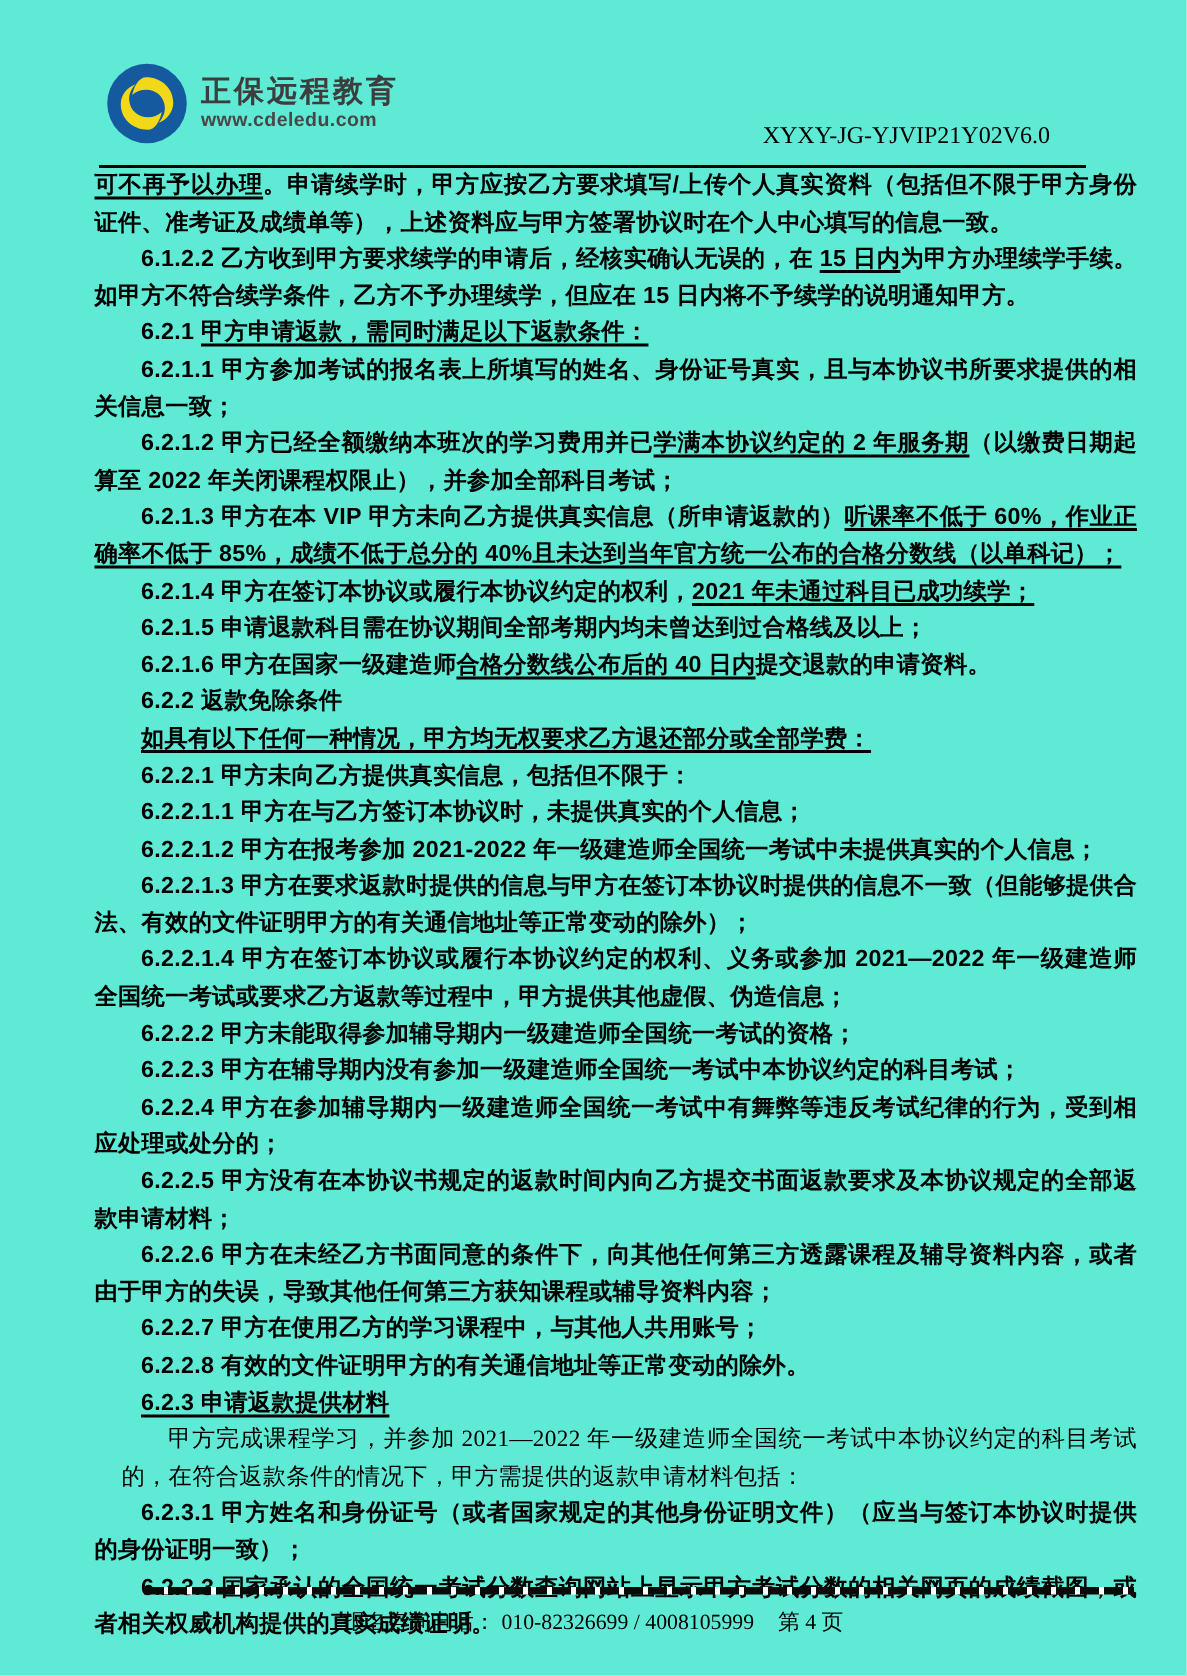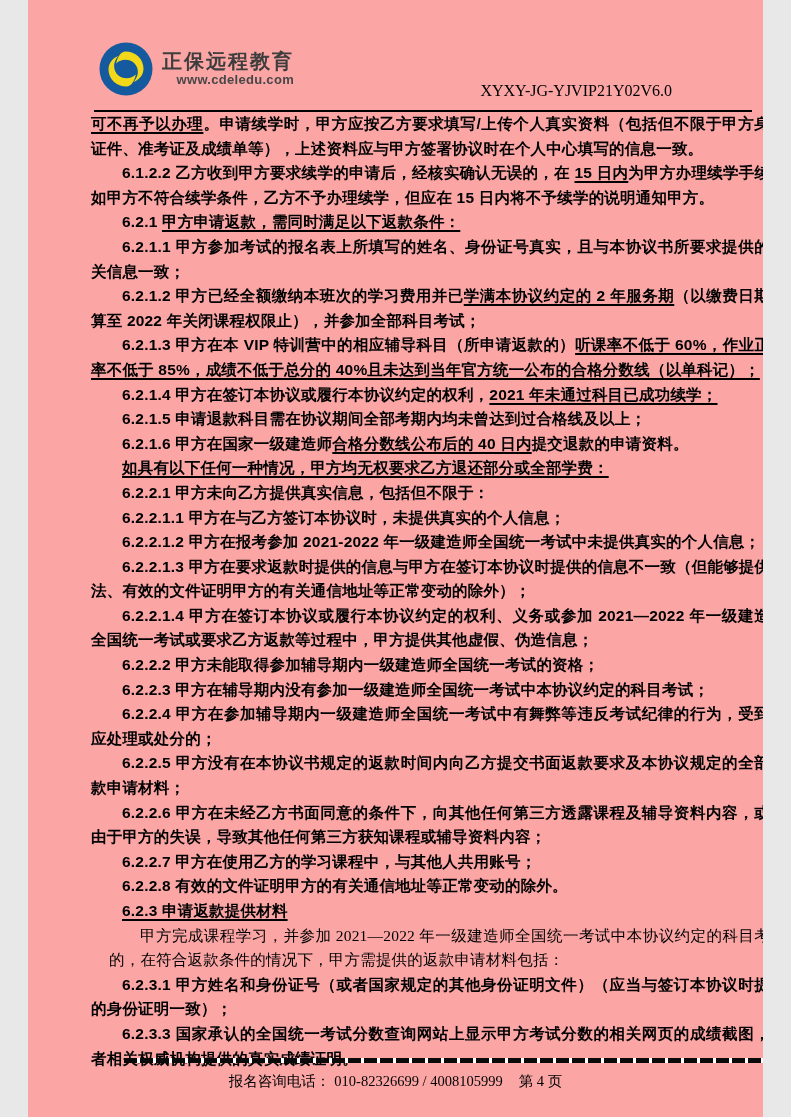--- a/index.html
+++ b/index.html
@@ -1,42 +1,41 @@
 <!DOCTYPE html>
 <html><head>
 <meta charset="utf-8">
 <style>
   * { box-sizing: border-box; }
   html,body { margin:0; padding:0; background:#e8e8e8; }
   .page {
     position: relative;
-    width: 735px; height: 1117px;
+    width: 791px; height: 1117px;
     margin: 0 auto;
-    background: #fca5a5;
+    background: #5eead4;
     font-family: "Liberation Sans", "DejaVu Sans", sans-serif;
     color: #000;
     overflow: hidden;
     text-decoration: underline;
   }
   
   .logo {
     position: absolute; top: 42px; left: 71px;
     display: flex; align-items: center;
   }
   .logo-circle { width: 54px; height: 54px; display: block; }
   .logo-text { margin-left: 9px; }
   .brand-name {
     font-size: 20px; font-weight: bold; color: #3d3d3d;
     letter-spacing: 2px; line-height: 22px;
   }
   .brand-site {
     font-size: 13px; font-weight: bold; color: #474747;
     line-height: 16px; letter-spacing: .3px;
     font-family: "Liberation Sans", "DejaVu Sans", sans-serif;
-    text-align: right;
   }
   .doc-number {
     position: absolute; top: 82px; right: 91px;
     font-family: "Liberation Serif", "DejaVu Serif", serif;
     font-size: 16px; color: #000;
   }
   .header-rule {
     position: absolute; top: 110px; left: 66px;
     width: 658px; height: 2px; background: #000;
   }
@@ -100,24 +99,25 @@
   <div class="doc-number">XYXY-JG-YJVIP21Y02V6.0</div>
 
   <div class="header-rule"></div>
 
   <div class="doc-body">
       <p class="para noindent"><span class="ul">可不再予以办理</span><span>。申请续学时，甲方应按乙方要求填写/上传个人真实资料（包括但不限于甲方身份证件、准考证及成绩单等），上述资料应与甲方签署协议时在个人中心填写的信息一致。</span></p>
       <p class="para"><span>6.1.2.2 乙方收到甲方要求续学的申请后，经核实确认无误的，在 </span><span class="ul">15 日内</span><span>为甲方办理续学手续。如甲方不符合续学条件，乙方不予办理续学，但应在 15 日内将不予续学的说明通知甲方。</span></p>
       <p class="para"><span>6.2.1 </span><span class="ul">甲方申请返款，需同时满足以下返款条件：</span></p>
       <p class="para"><span>6.2.1.1 甲方参加考试的报名表上所填写的姓名、身份证号真实，且与本协议书所要求提供的相关信息一致；</span></p>
       <p class="para"><span>6.2.1.2 甲方已经全额缴纳本班次的学习费用并已</span><span class="ul">学满本协议约定的 2 年服务期</span><span>（以缴费日期起算至 2022 年关闭课程权限止），并参加全部科目考试；</span></p>
-      <p class="para"><span>6.2.1.3 甲方在本 VIP 特训营中的相应辅导科目（所申请返款的）</span><span class="ul">听课率不低于 60%，作业正确率不低于 85%，成绩不低于总分的 40%且未达到当年官方统一公布的合格分数线（以单科记）；</span></p>
+      <p class="para"><span>6.2.1.3 甲方在本 VIP 甲方未向乙方提供真实信息（所申请返款的）</span><span class="ul">听课率不低于 60%，作业正确率不低于 85%，成绩不低于总分的 40%且未达到当年官方统一公布的合格分数线（以单科记）；</span></p>
       <p class="para"><span>6.2.1.4 甲方在签订本协议或履行本协议约定的权利，</span><span class="ul">2021 年未通过科目已成功续学；</span></p>
       <p class="para"><span>6.2.1.5 申请退款科目需在协议期间全部考期内均未曾达到过合格线及以上；</span></p>
       <p class="para"><span>6.2.1.6 甲方在国家一级建造师</span><span class="ul">合格分数线公布后的 40 日内</span><span>提交退款的申请资料。</span></p>
+      <p class="para"><span>6.2.2 返款免除条件</span></p>
       <p class="para"><span class="ul">如具有以下任何一种情况，甲方均无权要求乙方退还部分或全部学费：</span></p>
       <p class="para"><span>6.2.2.1 甲方未向乙方提供真实信息，包括但不限于：</span></p>
       <p class="para"><span>6.2.2.1.1 甲方在与乙方签订本协议时，未提供真实的个人信息；</span></p>
       <p class="para"><span>6.2.2.1.2 甲方在报考参加 2021-2022 年一级建造师全国统一考试中未提供真实的个人信息；</span></p>
       <p class="para"><span>6.2.2.1.3 甲方在要求返款时提供的信息与甲方在签订本协议时提供的信息不一致（但能够提供合法、有效的文件证明甲方的有关通信地址等正常变动的除外）；</span></p>
       <p class="para"><span>6.2.2.1.4 甲方在签订本协议或履行本协议约定的权利、义务或参加 2021—2022 年一级建造师全国统一考试或要求乙方返款等过程中，甲方提供其他虚假、伪造信息；</span></p>
       <p class="para"><span>6.2.2.2 甲方未能取得参加辅导期内一级建造师全国统一考试的资格；</span></p>
       <p class="para"><span>6.2.2.3 甲方在辅导期内没有参加一级建造师全国统一考试中本协议约定的科目考试；</span></p>
       <p class="para"><span>6.2.2.4 甲方在参加辅导期内一级建造师全国统一考试中有舞弊等违反考试纪律的行为，受到相应处理或处分的；</span></p>
       <p class="para"><span>6.2.2.5 甲方没有在本协议书规定的返款时间内向乙方提交书面返款要求及本协议规定的全部返款申请材料；</span></p>

